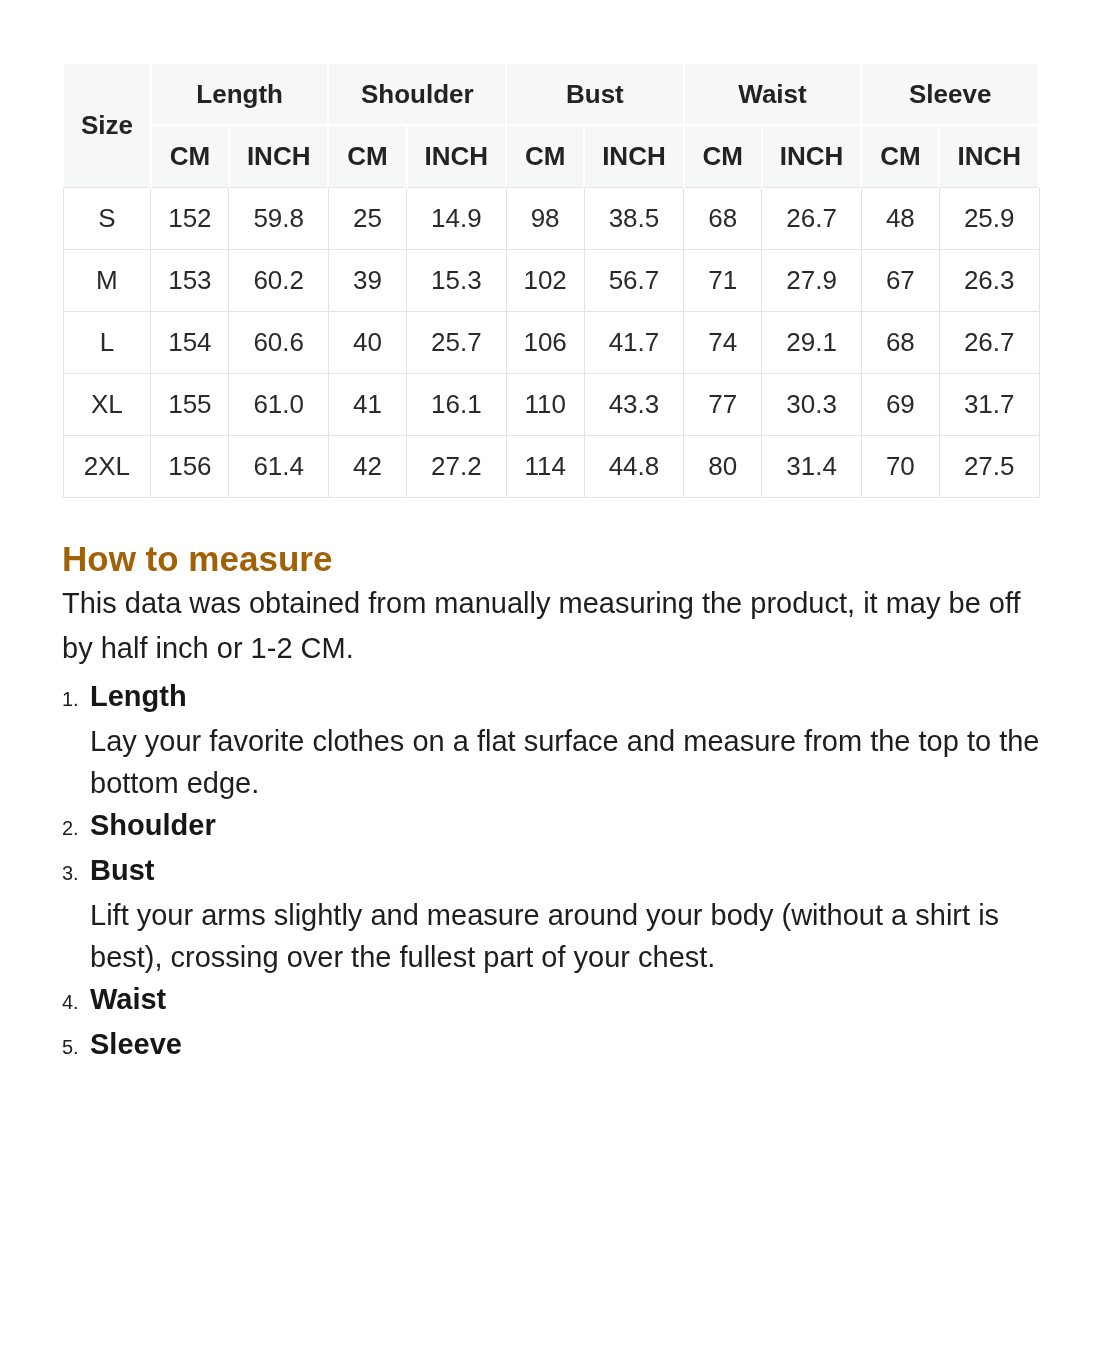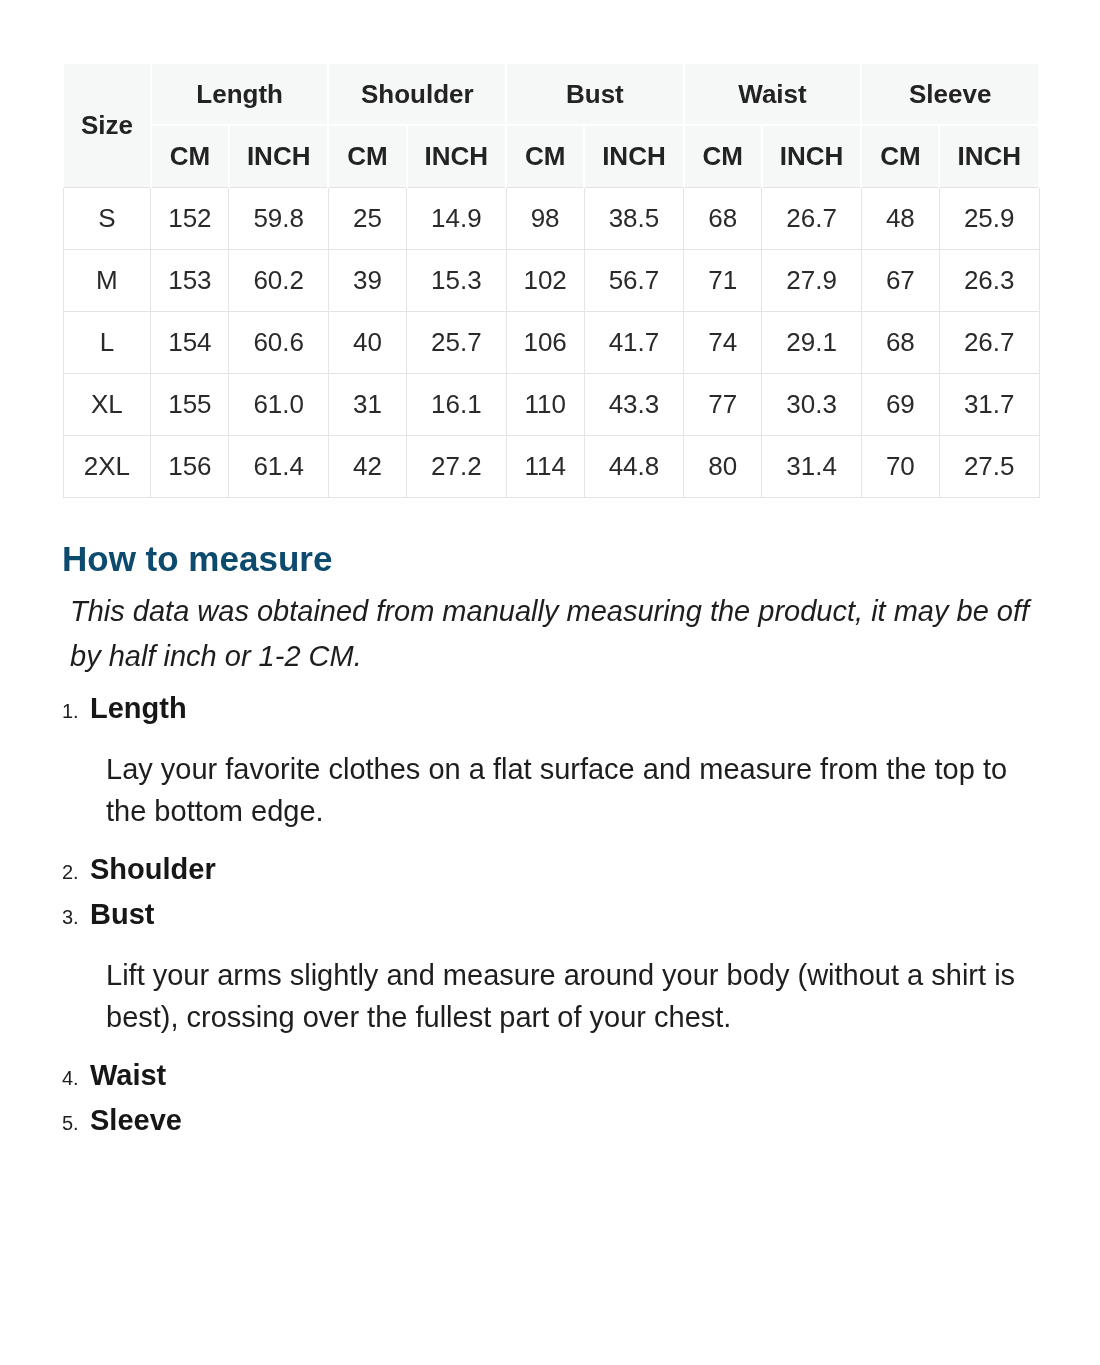--- a/index.html
+++ b/index.html
@@ -40,47 +40,46 @@
     font-weight: normal;
     border: 1px solid var(--cell-border, #e4e4e4);
   }
 
   
   .howto-title {
     margin: 38px 0 0 0;
     font-size: 35px;
     line-height: 45px;
     font-weight: bold;
-    color: #0c4a6e;
+    color: #a16207;
   }
   .intro {
-    margin: 8px;
+    margin: 0;
     font-size: 29px;
     line-height: 45px;
     color: #1e1e1e;
-    font-style: italic;
   }
   .steps {
     margin-top: 4px;
     font-size: 29px;
     line-height: 42px;
   }
   .step { padding-left: 28px; }
   .step-head {
     margin-left: -28px;
     display: flex;
     align-items: baseline;
   }
   .step-num {
     flex: 0 0 28px;
     font-size: 20px;
     color: #1e1e1e;
   }
   .step-term { font-weight: bold; color: #171717; }
-  .step-desc { margin: 16px; }
+  .step-desc { margin: 0; }
 </style>
 </head>
 <body>
 
 <div class="page">
 
   <table class="size-chart">
     <colgroup>
       <col style="width:9%">
       <col style="width:8%">
@@ -153,21 +152,21 @@
           <td>41.7</td>
           <td>74</td>
           <td>29.1</td>
           <td>68</td>
           <td>26.7</td>
         </tr>
         <tr>
           <td>XL</td>
           <td>155</td>
           <td>61.0</td>
-          <td>31</td>
+          <td>41</td>
           <td>16.1</td>
           <td>110</td>
           <td>43.3</td>
           <td>77</td>
           <td>30.3</td>
           <td>69</td>
           <td>31.7</td>
         </tr>
         <tr>
           <td>2XL</td>

